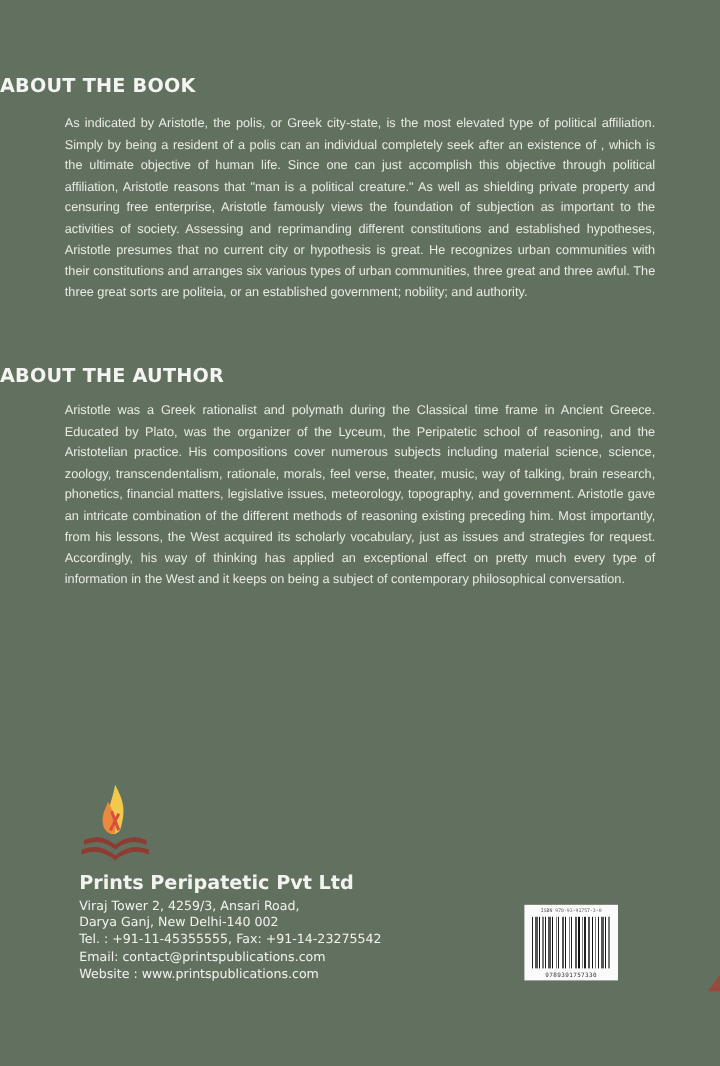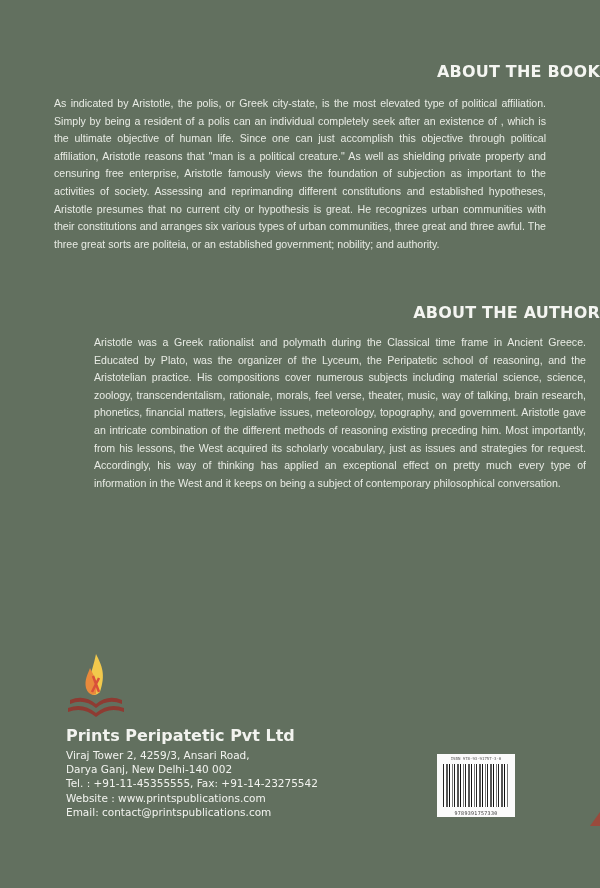--- a/index.html
+++ b/index.html
@@ -12,41 +12,41 @@
       background: #62705f;
       overflow: hidden;
       position: relative;
       font-family: "Liberation Sans", sans-serif;
       color: #eef0ea;
     }
     .heading {
       position: absolute;
       left: 0;
       width: 600px;
-      text-align: right;
+      text-align: left;
       font-family: "DejaVu Sans", sans-serif;
       font-weight: bold;
       font-size: 16px;
       color: #f4f5f1;
       letter-spacing: 0.2px;
     }
     .para {
       position: absolute;
       left: 54px;
       width: 492px;
       font-size: 10.6px;
       line-height: 17.6px;
       text-align: justify;
       color: #e8ebe4;
       margin: 0;
     }
     #h-book { top: 49px; }
     #p-book { top: 95px; }
     #h-author { top: 290px; }
-    #p-author { top: 334px; margin-left: 40px; }
+    #p-author { top: 334px; }
 
     .logo {
       position: absolute;
       left: 66px;
       top: 652px;
       width: 60px;
       height: 70px;
     }
     .publisher {
       position: absolute;
@@ -134,22 +134,22 @@
     <path d="M4 48 Q18 42 30 52 Q42 42 56 48 L56 52 Q42 46 30 56 Q18 46 4 52 Z" fill="#8e3b32"></path>
     <path d="M2 56 Q17 50 30 61 Q43 50 58 56 L58 60 Q43 54 30 65 Q17 54 2 60 Z" fill="#8e3b32"></path>
   </svg>
 </div>
 
 <div class="publisher">
   <div class="pub-name">Prints Peripatetic Pvt Ltd</div>
   <div class="pub-line">Viraj Tower 2, 4259/3, Ansari Road,</div>
   <div class="pub-line">Darya Ganj, New Delhi-140 002</div>
   <div class="pub-line">Tel. : +91-11-45355555, Fax: +91-14-23275542</div>
+  <div class="pub-line">Email: contact@printspublications.com</div>
   <div class="pub-line">Website : www.printspublications.com</div>
-  <div class="pub-line">Email: contact@printspublications.com</div>
 </div>
 
 <div class="barcode">
   <div class="isbn-text">ISBN 978-93-91757-3-0</div>
   <div class="bars"></div>
   <div class="ean-text">9789391757330</div>
 </div>
 
 <div class="corner-mark"></div>
 

